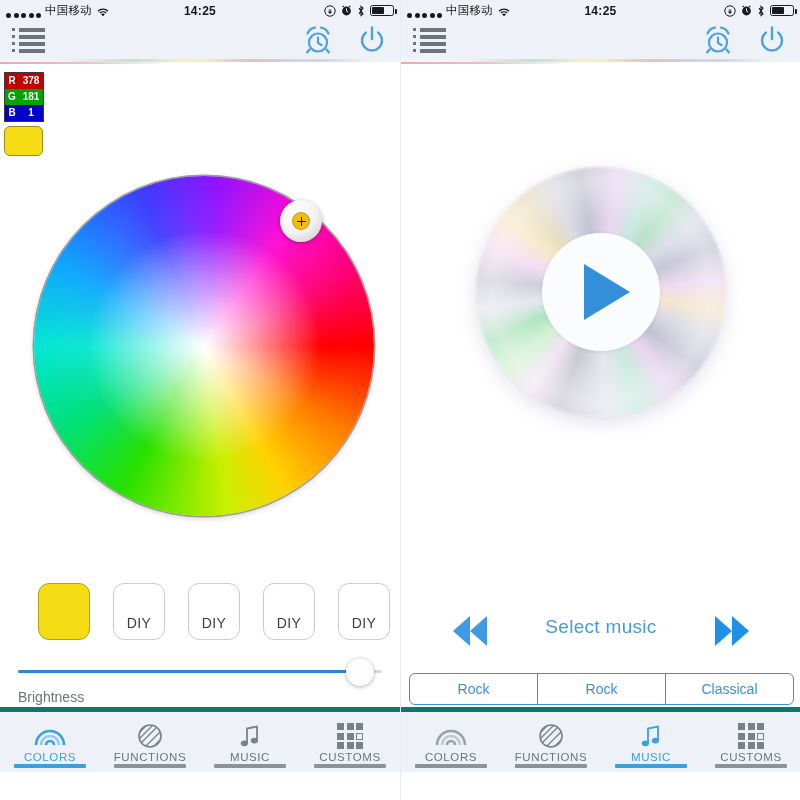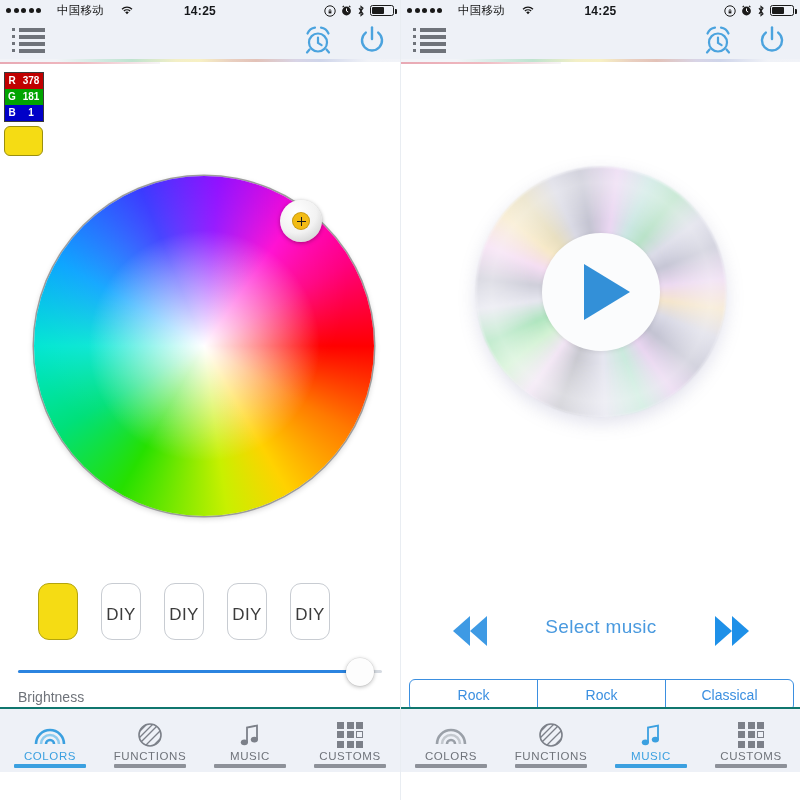--- a/index.html
+++ b/index.html
@@ -23,21 +23,21 @@
   .statusbar {
     position: relative;
     height: 21px;
     background: #eef1f7;
     display: flex;
     align-items: center;
     padding: 0 6px;
     font-size: 11px;
     color: #1b1b1b;
   }
-  .sb-left { display: flex; align-items: center; gap: 16px; }
+  .sb-left { display: flex; align-items: flex-end; gap: 4px; }
   .sb-dots { display: flex; gap: 2.5px; align-items: center; }
   .sb-dots i { width: 5px; height: 5px; border-radius: 50%; background: #191919; display: block; }
   .sb-carrier { font-size: 11.5px; letter-spacing: .2px; color: #111; }
   .sb-wifi { width: 14px; height: 11px; display: block; }
   .sb-center {
     position: absolute; left: 0; right: 0; top: 0; height: 21px;
     display: flex; align-items: center; justify-content: center;
     font-size: 12px; font-weight: bold; letter-spacing: .3px; color: #15171a;
     pointer-events: none;
   }
@@ -148,27 +148,27 @@
   .picker .cross i { position: absolute; background: #1d1d1d; }
   .picker .cross i:first-child { left: 0; top: 4px; width: 9px; height: 1.5px; }
   .picker .cross i:last-child { top: 0; left: 4px; height: 9px; width: 1.5px; }
 
   
   .presets {
     position: absolute; left: 38px; top: 519px;
     display: flex; gap: 23px;
   }
   .preset {
-    width: 40px; height: 57px;
+    width: 52px; height: 57px;
     border-radius: 11px;
     border: 1px solid #c8ccd2;
     background: #fff;
     display: flex; align-items: flex-end; justify-content: center;
-    padding-bottom: 14px;
-    font-size: 17px; color: #3c3c3c;
+    padding-bottom: 8px;
+    font-size: 14px; color: #3c3c3c;
     letter-spacing: .4px;
   }
   .preset.filled {
     background: #f5dc14;
     border-color: #b3a40e;
   }
 
   
   .brightwrap { position: absolute; left: 18px; top: 606px; width: 364px; }
   .bright-track {
@@ -233,36 +233,35 @@
   .musicsel .label { font-size: 19px; color: #4a9adf; letter-spacing: .3px; }
   .navarrow { display: flex; }
   .tri-l { width: 0; height: 0; border-right: 17px solid #3e9ae4; border-top: 15px solid transparent; border-bottom: 15px solid transparent; }
   .tri-r { width: 0; height: 0; border-left: 17px solid #1e90e8; border-top: 15px solid transparent; border-bottom: 15px solid transparent; }
 
   .segmented {
     position: absolute; left: 8px; top: 609px; width: 385px; height: 32px;
     display: flex;
     border: 1px solid #3b8fe0; border-radius: 6px; overflow: hidden;
     background: #fff;
-    margin-top: 6px;
   }
   .seg {
     flex: 1; display: flex; align-items: center; justify-content: center;
     font-size: 14px; color: #3b8fe0;
     border-right: 1px solid #3b8fe0;
   }
   .seg:last-child { border-right: none; }
   .seg.active { background: #0a7cf0; color: #fff; }
 
   
   .tabbar {
     position: absolute; left: 0; bottom: 0; width: 400px; height: 65px;
     background: #eef1f7;
     display: flex;
-    border-top: 2px solid #0f766e;
+    border-top: 5px solid #0f766e;
   }
   .tab {
     flex: 1; position: relative;
     display: flex; flex-direction: column; align-items: center; justify-content: center;
     gap: 3px; padding-top: 3px;
   }
   .tab .tlabel { font-size: 11.5px; color: #6f737a; letter-spacing: .6px; }
   .tab.active .tlabel { color: #3ba0e0; }
   .tab .underline {
     position: absolute; bottom: 4px; left: 14px; right: 14px;

